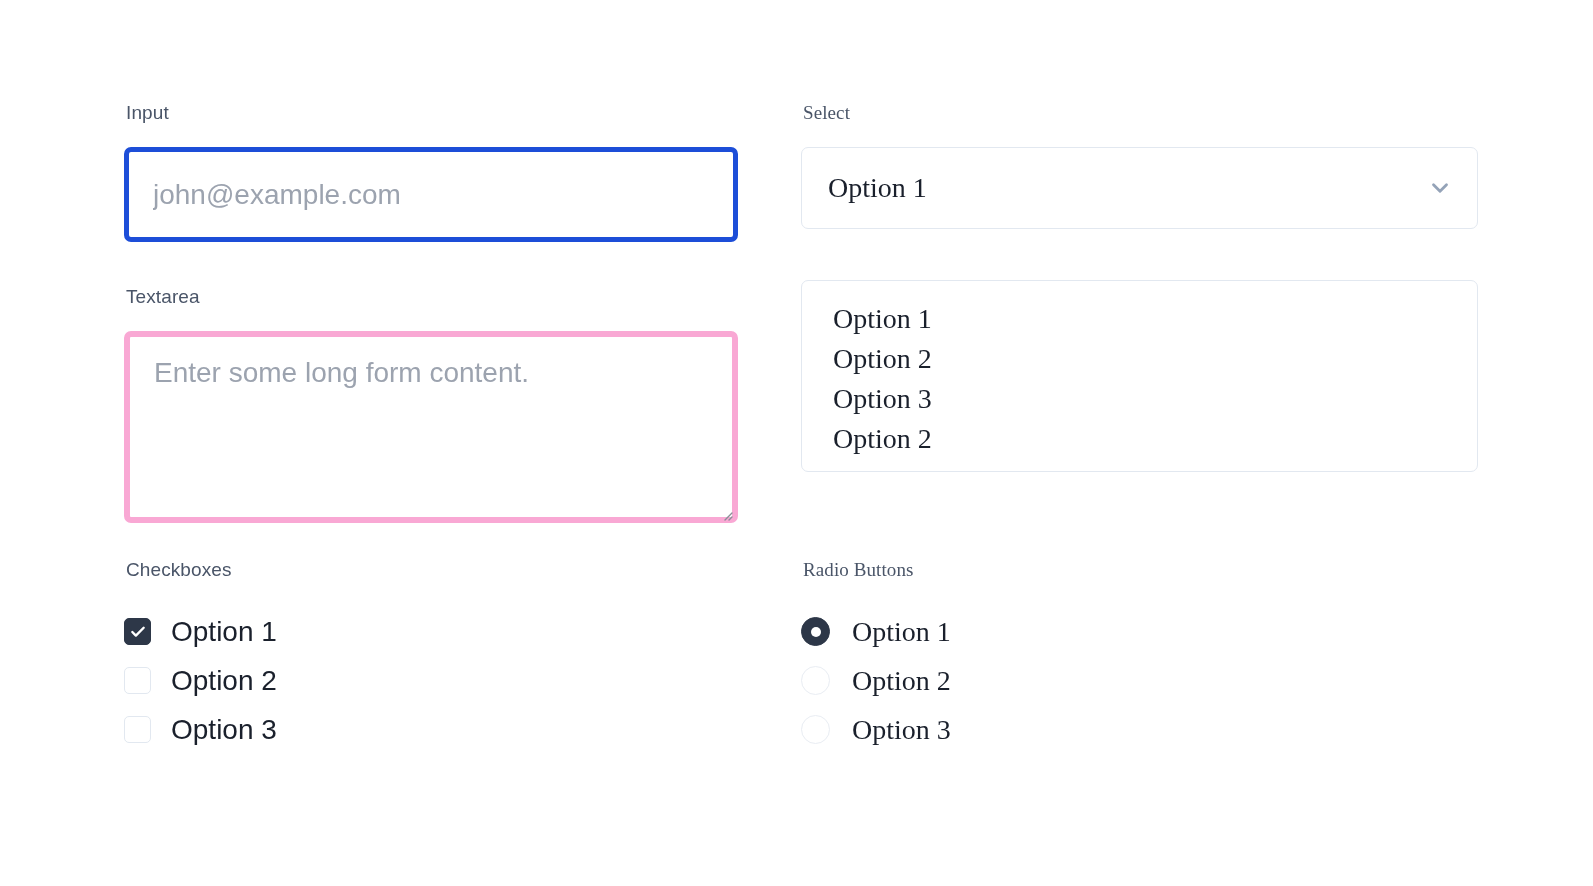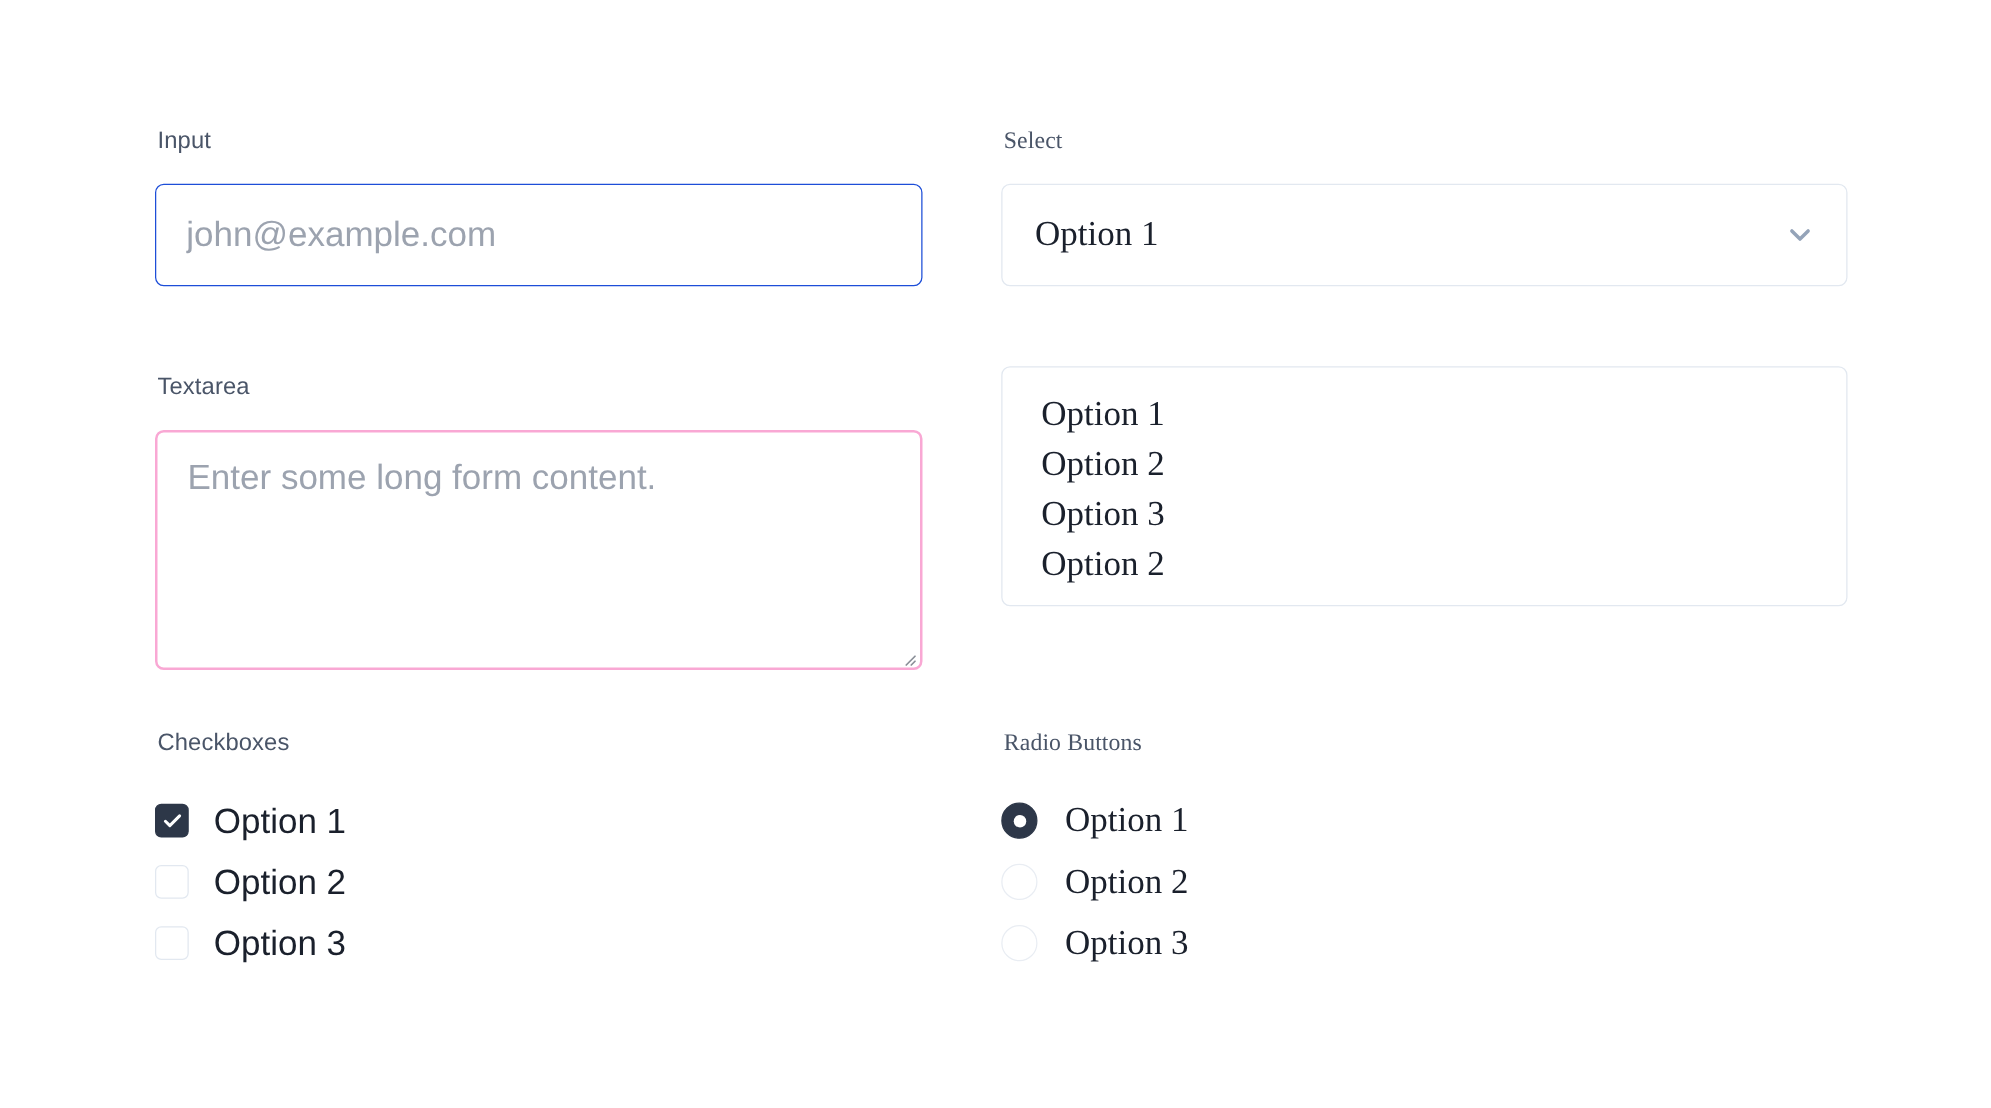--- a/index.html
+++ b/index.html
@@ -37,43 +37,43 @@
     font-weight: 400;
     letter-spacing: .1px;
     margin: 0 0 17px 2px;
     display: block;
   }
 
   
   .text-input {
     box-sizing: border-box;
     width: 100%;
-    height: 82px;
-    border: 1px solid #1d4ed8;
+    height: 95px;
+    border: 5px solid #1d4ed8;
     border-radius: 7px;
     background: #ffffff;
     padding: 0 24px;
     font-family: "Liberation Sans", sans-serif;
     font-size: 28px;
     color: #1a202c;
     outline: none;
   }
   .text-input::placeholder { color: #9ca3af; opacity: 1; }
 
   
   .textarea-box {
     position: relative;
     width: 100%;
     height: 192px;
   }
   .textarea {
     box-sizing: border-box;
     width: 100%;
     height: 100%;
-    border: 2px solid #f9a8d4;
+    border: 6px solid #f9a8d4;
     border-radius: 7px;
     background: #ffffff;
     padding: 19px 24px;
     font-family: "Liberation Sans", sans-serif;
     font-size: 28px;
     line-height: 34px;
     color: #1a202c;
     outline: none;
     resize: none;
     overflow: hidden;
@@ -194,22 +194,22 @@
     position: absolute;
     left: 50%;
     top: 50%;
     width: 10px;
     height: 10px;
     margin: -5px 0 0 -5px;
     border-radius: 50%;
     background: #ffffff;
   }
 
-  .gap-row-2 { margin-top: 64px; }
-  .gap-row-3 { margin-top: 42px; align-items: flex-end; }
+  .gap-row-2 { margin-top: 38px; }
+  .gap-row-3 { margin-top: 30px; align-items: flex-end; }
   .group-label-gap { margin-bottom: 20px; }
 </style>
 </head>
 <body>
 
 <div class="form-wrap">
 
   <div class="row">
 
     <div class="col-left">

